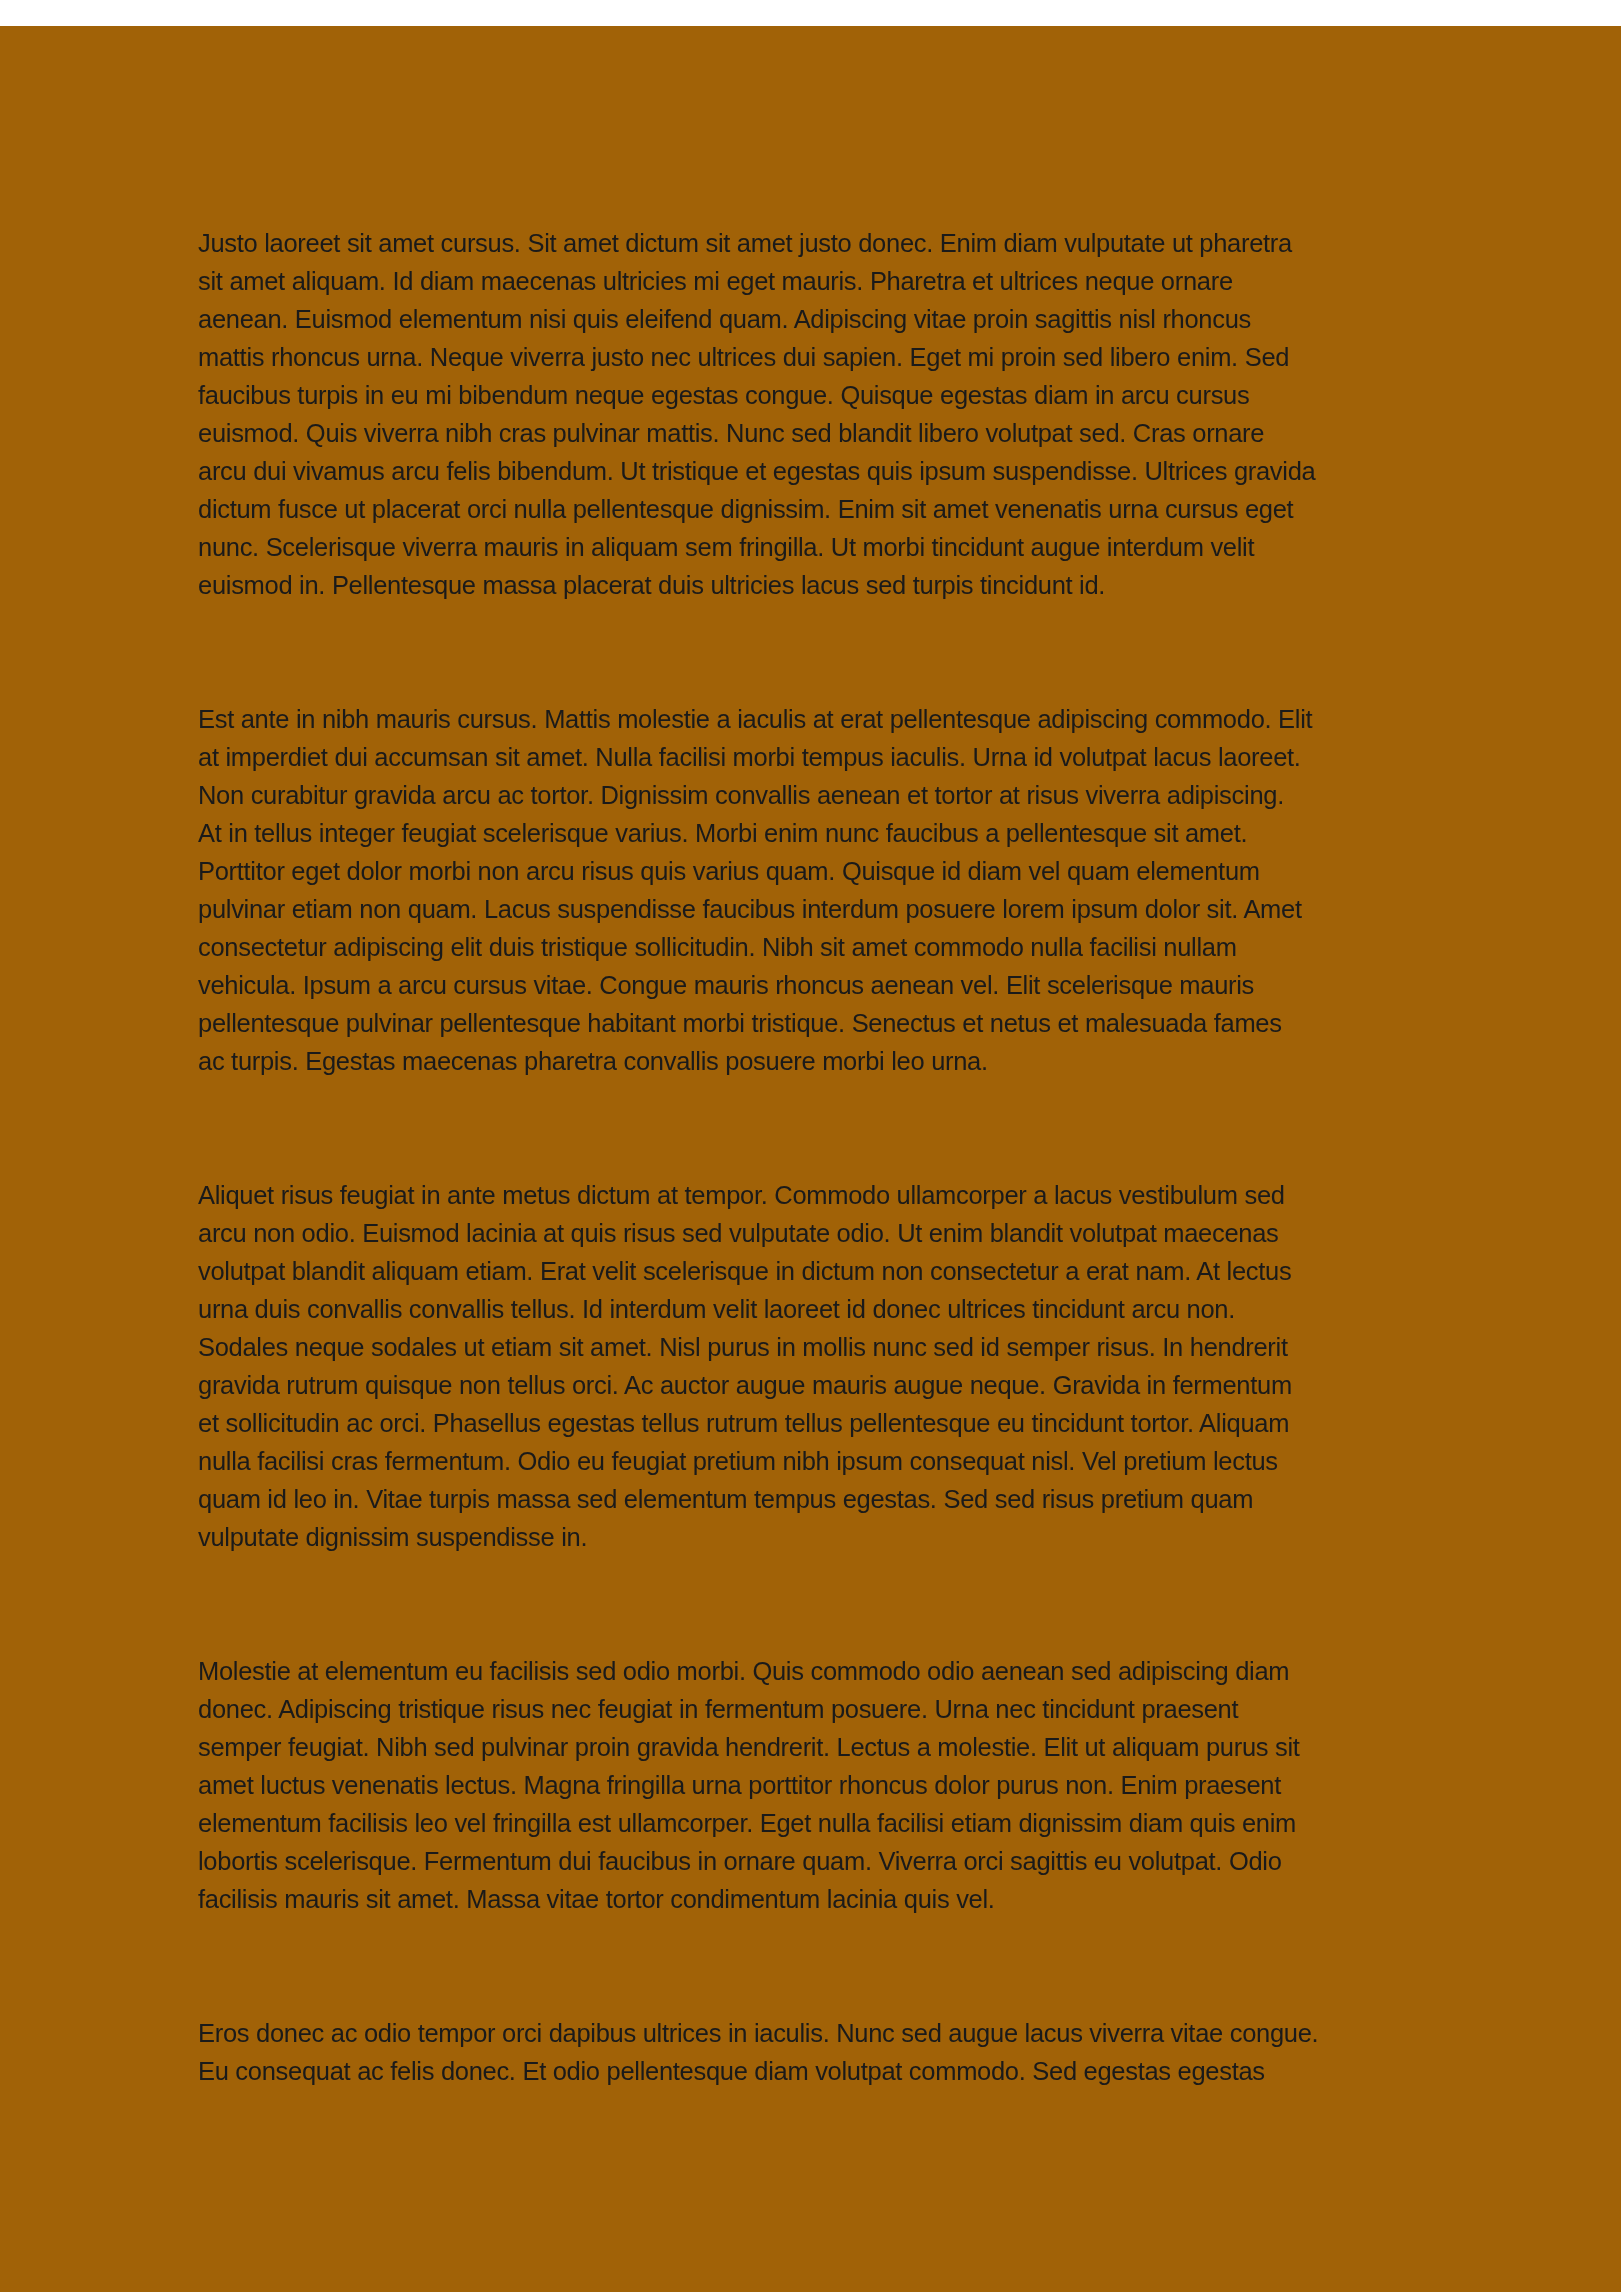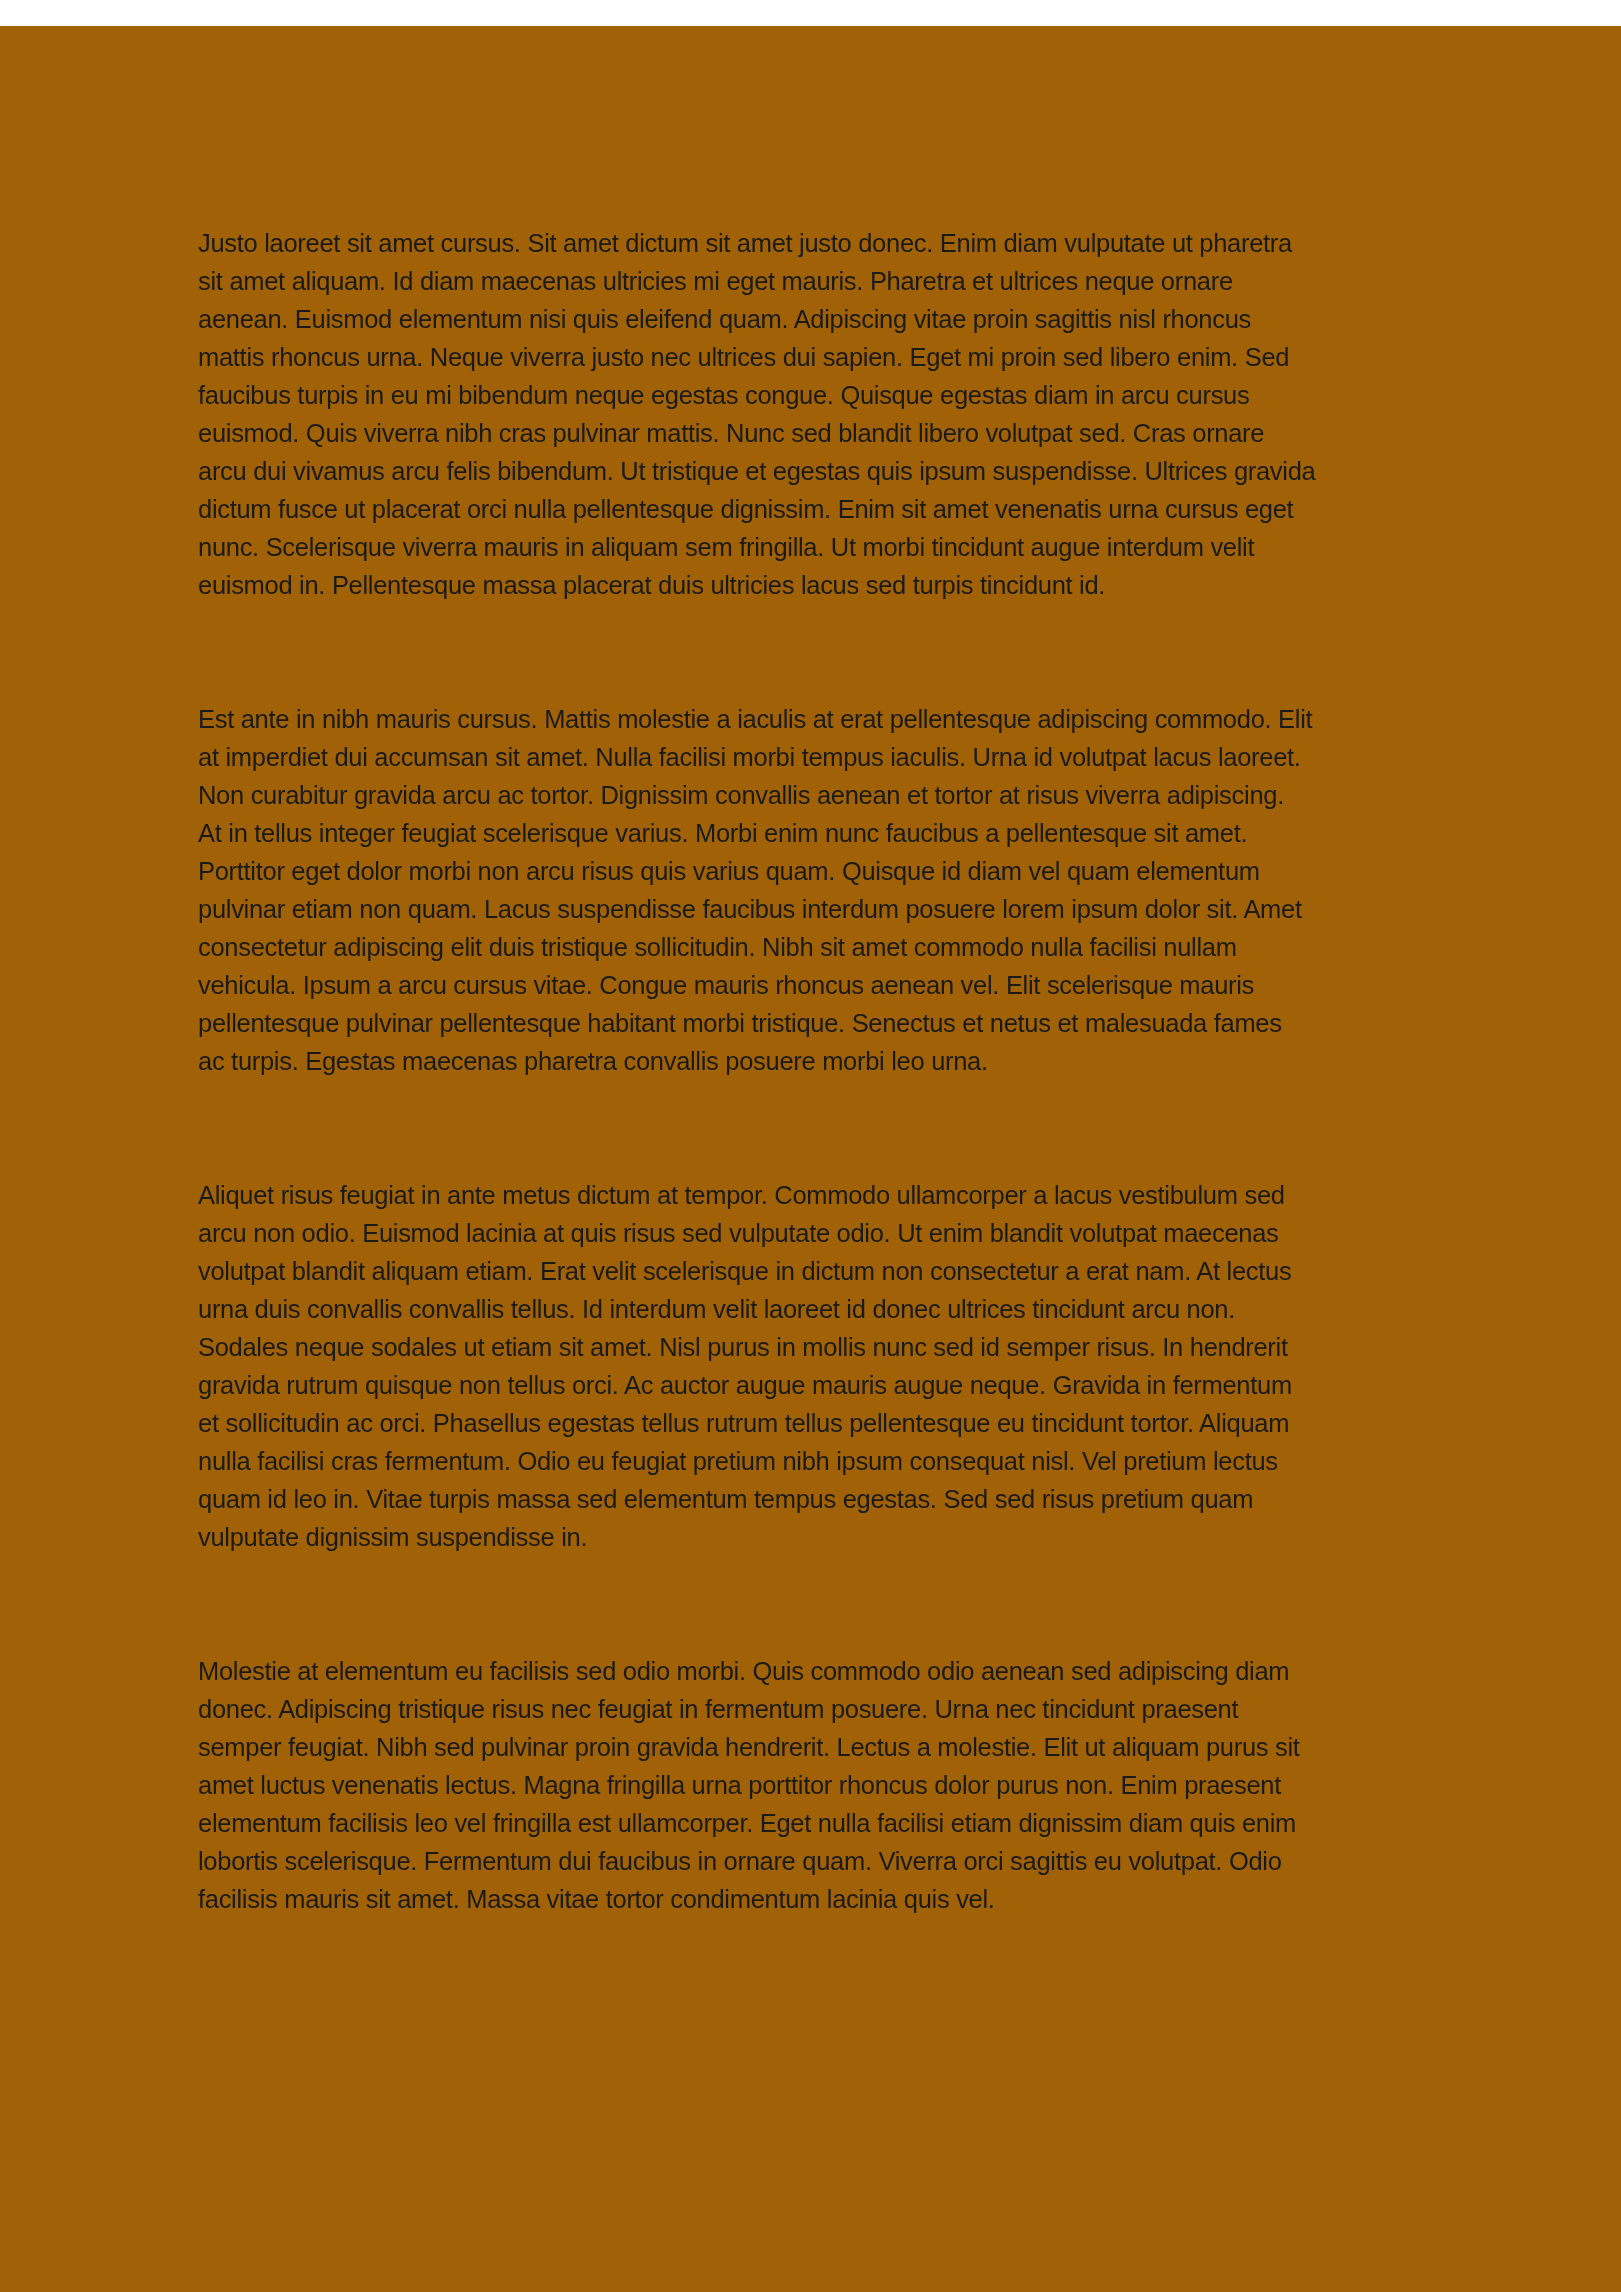--- a/index.html
+++ b/index.html
@@ -62,14 +62,16 @@
 nulla facilisi cras fermentum. Odio eu feugiat pretium nibh ipsum consequat nisl. Vel pretium lectus
 quam id leo in. Vitae turpis massa sed elementum tempus egestas. Sed sed risus pretium quam
 vulputate dignissim suspendisse in.</p>
   <p class="para">Molestie at elementum eu facilisis sed odio morbi. Quis commodo odio aenean sed adipiscing diam
 donec. Adipiscing tristique risus nec feugiat in fermentum posuere. Urna nec tincidunt praesent
 semper feugiat. Nibh sed pulvinar proin gravida hendrerit. Lectus a molestie. Elit ut aliquam purus sit
 amet luctus venenatis lectus. Magna fringilla urna porttitor rhoncus dolor purus non. Enim praesent
 elementum facilisis leo vel fringilla est ullamcorper. Eget nulla facilisi etiam dignissim diam quis enim
 lobortis scelerisque. Fermentum dui faucibus in ornare quam. Viverra orci sagittis eu volutpat. Odio
 facilisis mauris sit amet. Massa vitae tortor condimentum lacinia quis vel.</p>
+  <p class="para">Eros donec ac odio tempor orci dapibus ultrices in iaculis. Nunc sed augue lacus viverra vitae congue.
+Eu consequat ac felis donec. Et odio pellentesque diam volutpat commodo. Sed egestas egestas</p>
 </div>
 
 
 </body></html>

